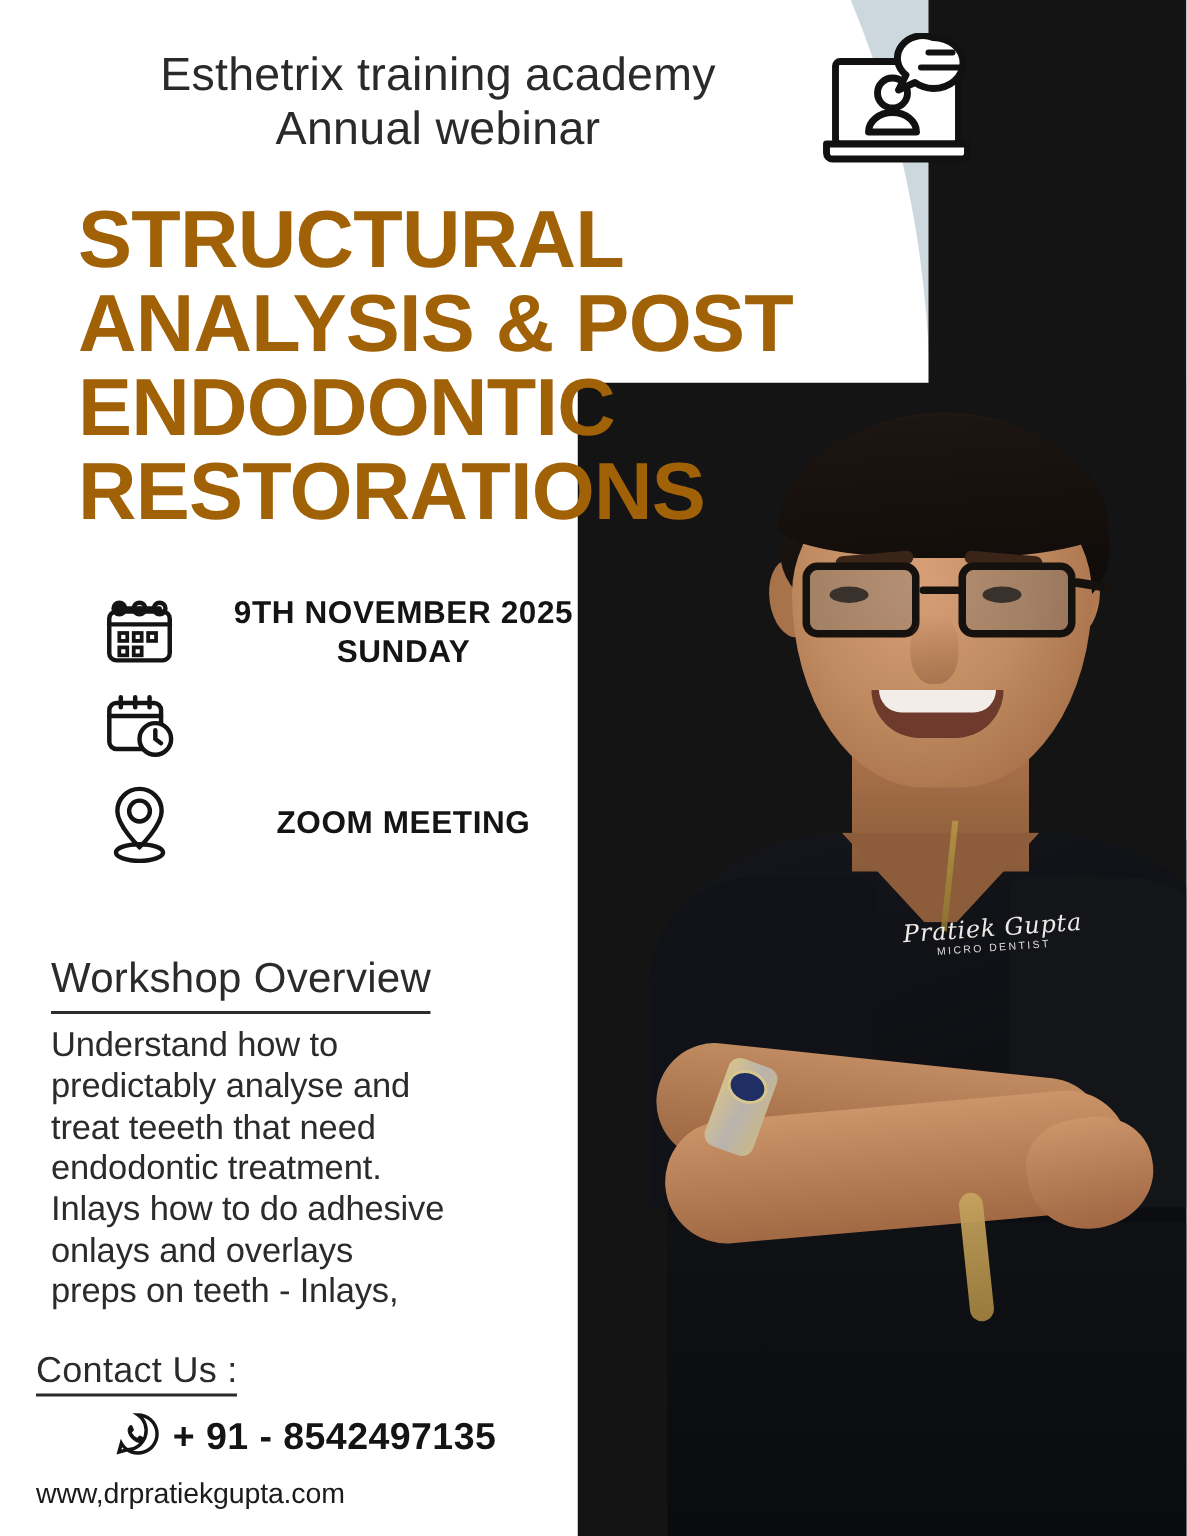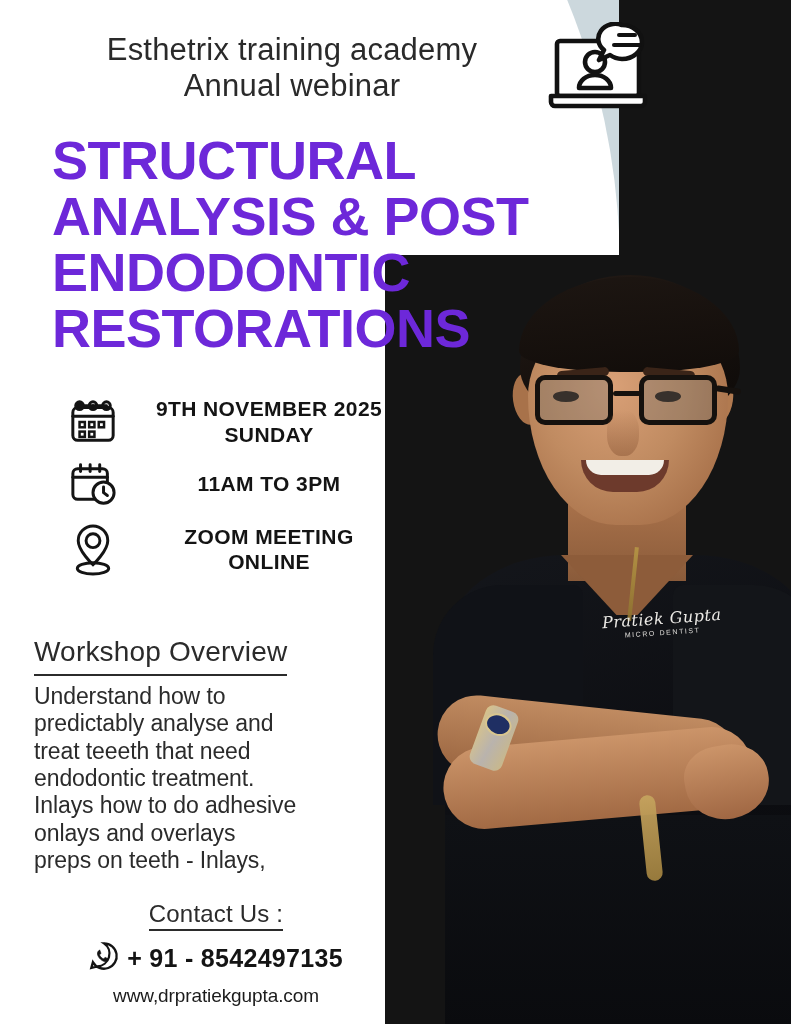--- a/index.html
+++ b/index.html
@@ -280,21 +280,21 @@
 
   
   .title{
     position:absolute;
     left:52px; top:132px;
     width:540px;
     font-size:54px;
     font-weight:bold;
     line-height:1.04;
     letter-spacing:-0.5px;
-    color:#6d28d9;
+    color:#a16207;
   }
   .title-line{display:block;white-space:nowrap;}
 
   
   .details{
     position:absolute;
     left:62px; top:396px;
     width:400px;
   }
   .detail-row{
@@ -340,23 +340,23 @@
     font-size:23px;
     line-height:1.19;
     color:#2b2b2b;
     letter-spacing:-0.1px;
   }
   .overview-body span{display:block;white-space:nowrap;}
 
   
   .contact{
     position:absolute;
-    left:36px; top:900px;
+    left:24px; top:900px;
     width:360px;
-    text-align:center;
+    text-align:left;
   }
   .contact-title{
     font-size:24px;
     color:#2b2b2b;
     border-bottom:2px solid #2b2b2b;
     display:inline-block;
     padding-bottom:1px;
     letter-spacing:.2px;
   }
   .contact-phone-row{
@@ -488,36 +488,32 @@
         <svg viewBox="0 0 52 48" width="50" height="46" fill="none" stroke="#141414" stroke-width="3.1" stroke-linecap="round">
           <rect x="5" y="8" width="36" height="32" rx="5"></rect>
           <line x1="5" y1="17" x2="41" y2="17"></line>
           <line x1="13" y1="4" x2="13" y2="11"></line>
           <line x1="23" y1="4" x2="23" y2="11"></line>
           <line x1="33" y1="4" x2="33" y2="11"></line>
           <circle cx="37" cy="33" r="11" fill="#fff"></circle>
           <path d="M37 27 v6 l4 3"></path>
         </svg>
       </div>
-      <div class="detail-text">
-        <span>11AM TO 3PM</span>
-      </div>
     </div>
 
     <div class="detail-row">
       <div class="detail-icon">
         <svg viewBox="0 0 52 60" width="48" height="56" fill="none" stroke="#141414" stroke-width="3.2" stroke-linecap="round">
           <path d="M26 5 a16 16 0 0 1 16 16 c0 11 -16 26 -16 26 S10 32 10 21 A16 16 0 0 1 26 5 z"></path>
           <circle cx="26" cy="21" r="7.5"></circle>
           <ellipse cx="26" cy="51" rx="17" ry="6"></ellipse>
         </svg>
       </div>
       <div class="detail-text">
         <span>ZOOM MEETING</span>
-        <span class="l2">ONLINE</span>
       </div>
     </div>
 
   </div>
 
   <div class="overview">
     <div class="overview-title">Workshop Overview</div>
     <div class="overview-body">
       <span>Understand how to</span>
       <span>predictably analyse and</span>

